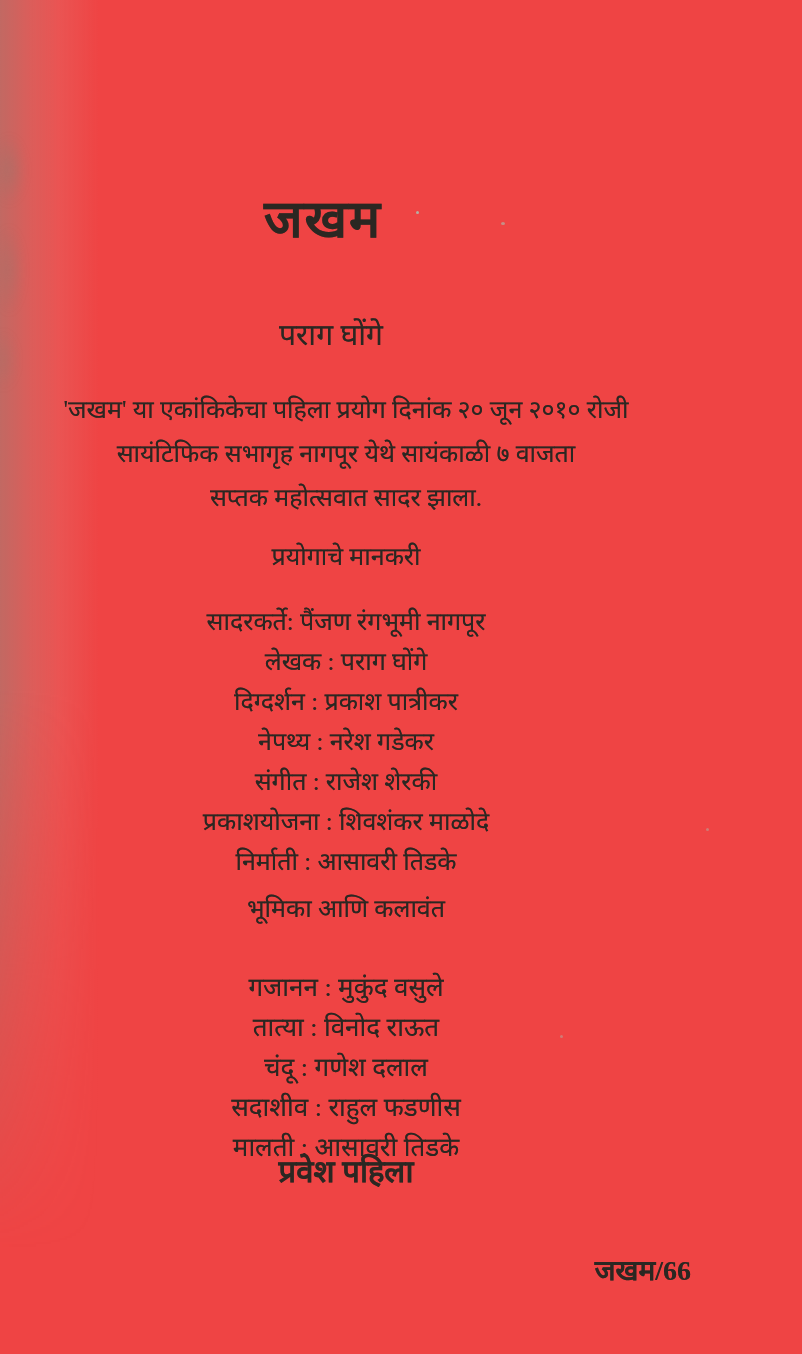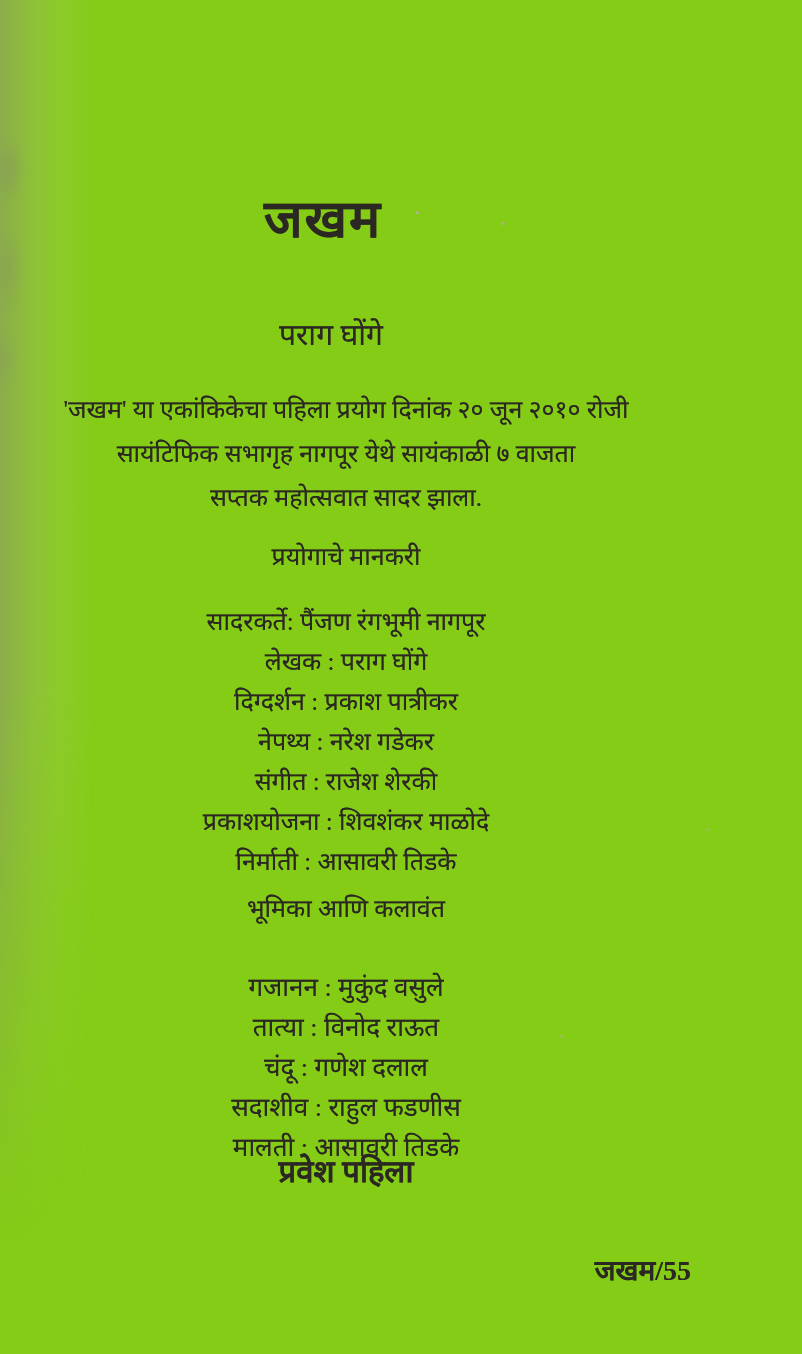--- a/index.html
+++ b/index.html
@@ -5,21 +5,21 @@
   html, body {
     margin: 0;
     padding: 0;
     background: #ffffff;
     font-family: "Liberation Serif", "DejaVu Serif", serif;
   }
   .page {
     position: relative;
     width: 802px;
     height: 1354px;
-    background: #84cc16;
+    background: #ef4444;
     overflow: hidden;
     color: #2b2722;
   }
   
   .edge-shadow {
     position: absolute;
     left: 0; top: 0;
     width: 100px;
     height: 1250px;
     background: linear-gradient(to right,
@@ -157,15 +157,15 @@
   <div class="block cast-list">
     <div>गजानन : मुकुंद वसुले</div>
     <div>तात्या : विनोद राऊत</div>
     <div>चंदू : गणेश दलाल</div>
     <div>सदाशीव : राहुल फडणीस</div>
     <div>मालती : आसावरी तिडके</div>
   </div>
 
   <div class="block scene-heading">प्रवेश पहिला</div>
 
-  <div class="footer">जखम/55</div>
+  <div class="footer">जखम/66</div>
 
 </div>
 
 </body></html>

